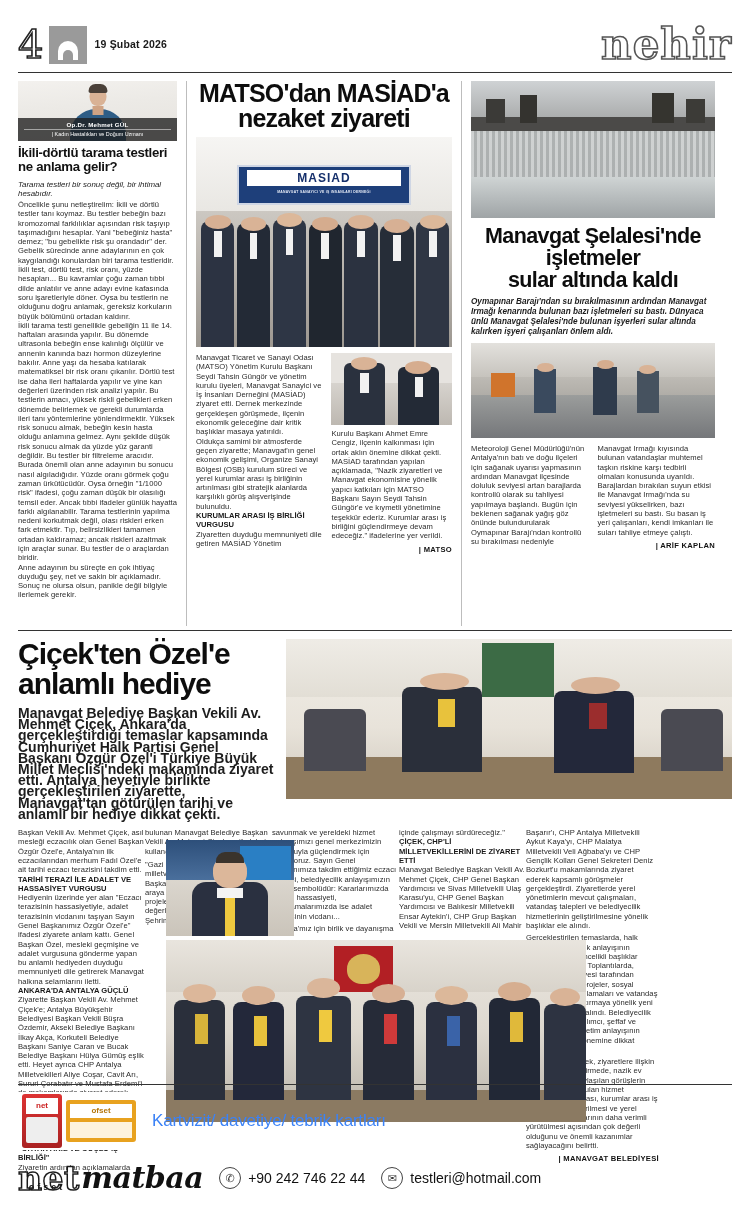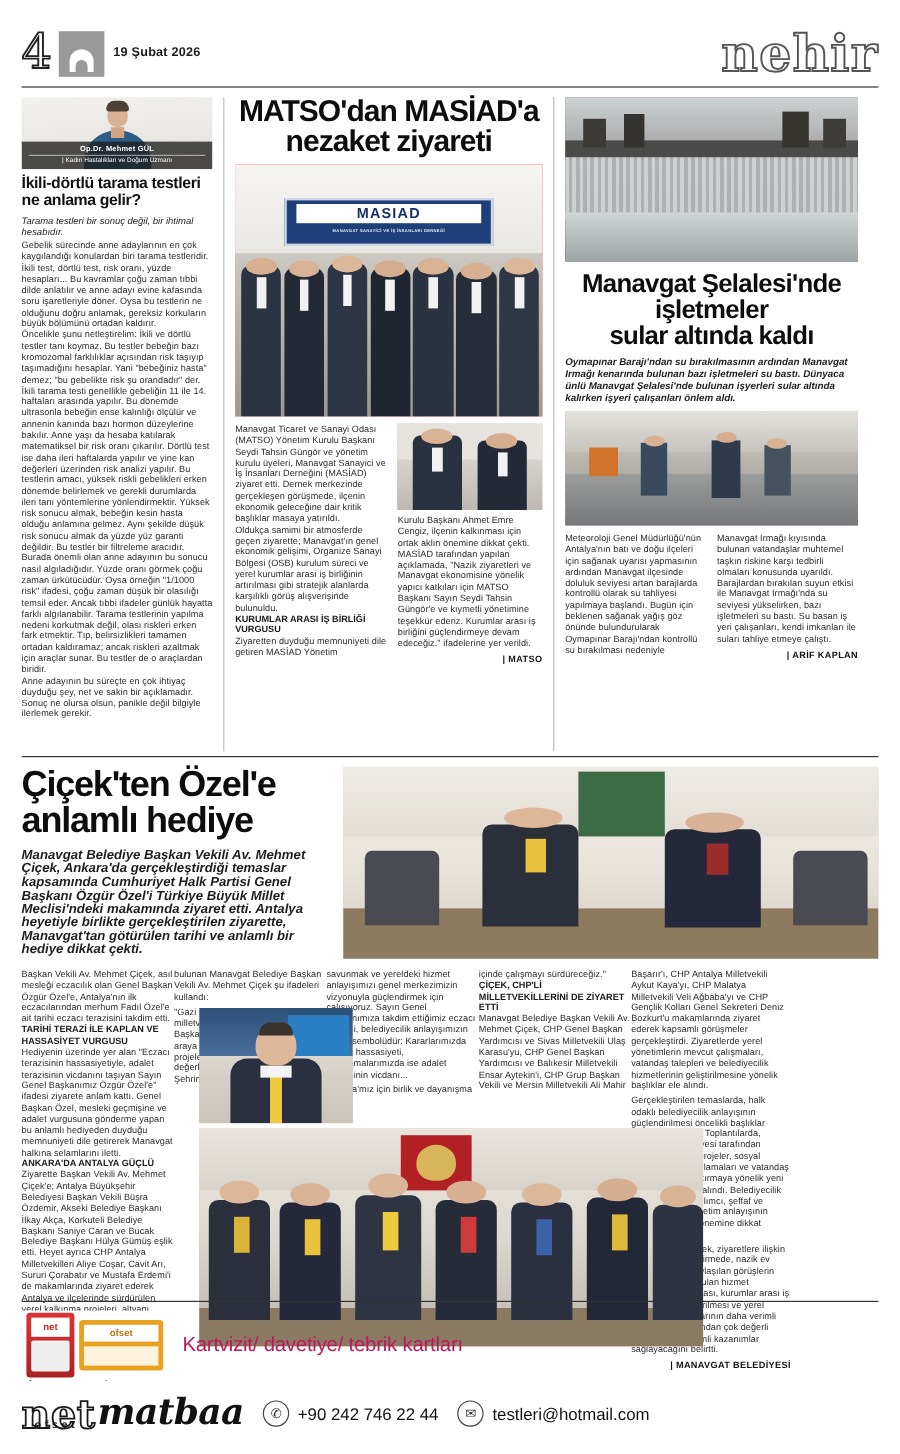--- a/index.html
+++ b/index.html
@@ -74,21 +74,21 @@
   }
   .doc-lead { font-size:7.9px; font-weight:400; font-style:italic; line-height:9.6px; color:#1c1c1c; margin-bottom:1px;}
 
   
   .matso-col { width:275px; padding:0 9px; }
   .matso-head {
     font-size:25px; font-weight:800; line-height:25px;
     letter-spacing:-0.8px; text-align:center; color:#0d0d0d; margin-bottom:6px;
   }
   .matso-lead { font-size:8.2px; font-style:italic; font-weight:600; line-height:10px; color:#1d1d1d; margin-bottom:6px;}
-  .matso-photo { width:100%; height:210px; position:relative; overflow:hidden; background:#ef4444; }
+  .matso-photo { width:100%; height:210px; position:relative; overflow:hidden; background:#ec4899; }
   .matso-cols { display:flex; gap:8px; margin-top:6px; }
   .matso-c1 { width:128px; }
   .matso-c2 { width:121px; }
   .kicker { font-size:7.6px; font-weight:700; line-height:9.3px; color:#1a1a1a;}
   .credit { font-size:7.6px; font-weight:800; text-align:right; margin-top:4px; letter-spacing:0.3px;}
   .mini-photo { width:100%; height:72px; background:#c9c4bd; position:relative; overflow:hidden; margin-bottom:4px;}
 
   
   .flood-col { width:254px; padding-left:9px; }
   .flood-photo-top { width:100%; height:137px; background:#b9b5ae; position:relative; overflow:hidden; }
@@ -102,34 +102,34 @@
   .flood-c { width:50%; }
 
   
   .bottom-wrap { margin-top:8px; }
   .cicek-top { display:flex; gap:10px; }
   .cicek-left { width:258px; }
   .cicek-head {
     font-size:30px; font-weight:800; line-height:30px;
     letter-spacing:-1px; color:#0d0d0d; margin-bottom:9px;
   }
-  .cicek-lead { font-size:11px; font-style:italic; font-weight:600; line-height:11.2px; color:#1d1d1d;}
+  .cicek-lead { font-size:14px; font-weight:600; line-height:11.2px; color:#1d1d1d;}
   .cicek-photo { flex:1; height:160px; background:#cdc8c1; position:relative; overflow:hidden;}
   .cicek-body { display:flex; gap:0; margin-top:8px; }
   .cb-col { width:127px; }
   .cb-col.wide { width:133px; }
 
   
   .ad {
     position:absolute; left:18px; right:18px; bottom:10px;
     height:118px; border-top:1.6px solid #333; padding-top:6px;
   }
   .ad-row1 { display:flex; align-items:center; gap:10px; height:60px;}
   .ad-badge { width:124px; height:58px; position:relative; overflow:hidden;}
-  .ad-text { font-size:17px; font-weight:400; color:#be185d; letter-spacing:-0.2px;}
+  .ad-text { font-size:17px; font-weight:400; color:#3b82f6; letter-spacing:-0.2px;}
   .ad-row2 { display:flex; align-items:center; gap:16px; margin-top:4px; height:46px;}
   .ad-logo { display:flex; align-items:baseline; gap:3px;}
   .net-ofset {
     font-family:"DejaVu Serif", serif; font-size:33px; font-weight:700; line-height:1;
     color:#fff; -webkit-text-stroke:1.5px #1a1a1a; letter-spacing:0.5px;
   }
   .ofset-sub { font-size:9px; font-weight:700; color:#1a1a1a; letter-spacing:3px; margin-left:-54px; }
   .matbaa {
     font-family:"DejaVu Serif", serif; font-style:italic; font-size:30px; font-weight:700;
     color:#111; letter-spacing:-0.5px; line-height:1;
@@ -169,22 +169,22 @@
           <div class="doc-hair"></div>
           <div class="doc-nameplate">
             <div class="doc-name">Op.Dr. Mehmet GÜL</div>
             <div class="doc-title">| Kadın Hastalıkları ve Doğum Uzmanı</div>
           </div>
         </div>
       </div>
       <div class="doc-headline">İkili-dörtlü tarama testleri ne anlama gelir?</div>
       <div class="doc-lead">Tarama testleri bir sonuç değil, bir ihtimal hesabıdır.</div>
       <div class="body-txt">
+        <p>Öncelikle şunu netleştirelim: İkili ve dörtlü testler tanı koymaz. Bu testler bebeğin bazı kromozomal farklılıklar açısından risk taşıyıp taşımadığını hesaplar. Yani "bebeğiniz hasta" demez; "bu gebelikte risk şu orandadır" der.</p>
         <p>Gebelik sürecinde anne adaylarının en çok kaygılandığı konulardan biri tarama testleridir. İkili test, dörtlü test, risk oranı, yüzde hesapları... Bu kavramlar çoğu zaman tıbbi dilde anlatılır ve anne adayı evine kafasında soru işaretleriyle döner. Oysa bu testlerin ne olduğunu doğru anlamak, gereksiz korkuların büyük bölümünü ortadan kaldırır.</p>
-        <p>Öncelikle şunu netleştirelim: İkili ve dörtlü testler tanı koymaz. Bu testler bebeğin bazı kromozomal farklılıklar açısından risk taşıyıp taşımadığını hesaplar. Yani "bebeğiniz hasta" demez; "bu gebelikte risk şu orandadır" der.</p>
         <p>İkili tarama testi genellikle gebeliğin 11 ile 14. haftaları arasında yapılır. Bu dönemde ultrasonla bebeğin ense kalınlığı ölçülür ve annenin kanında bazı hormon düzeylerine bakılır. Anne yaşı da hesaba katılarak matematiksel bir risk oranı çıkarılır. Dörtlü test ise daha ileri haftalarda yapılır ve yine kan değerleri üzerinden risk analizi yapılır. Bu testlerin amacı, yüksek riskli gebelikleri erken dönemde belirlemek ve gerekli durumlarda ileri tanı yöntemlerine yönlendirmektir. Yüksek risk sonucu almak, bebeğin kesin hasta olduğu anlamına gelmez. Aynı şekilde düşük risk sonucu almak da yüzde yüz garanti değildir. Bu testler bir filtreleme aracıdır.</p>
         <p>Burada önemli olan anne adayının bu sonucu nasıl algıladığıdır. Yüzde oranı görmek çoğu zaman ürkütücüdür. Oysa örneğin "1/1000 risk" ifadesi, çoğu zaman düşük bir olasılığı temsil eder. Ancak tıbbi ifadeler günlük hayatta farklı algılanabilir. Tarama testlerinin yapılma nedeni korkutmak değil, olası riskleri erken fark etmektir. Tıp, belirsizlikleri tamamen ortadan kaldıramaz; ancak riskleri azaltmak için araçlar sunar. Bu testler de o araçlardan biridir.</p>
         <p>Anne adayının bu süreçte en çok ihtiyaç duyduğu şey, net ve sakin bir açıklamadır. Sonuç ne olursa olsun, panikle değil bilgiyle ilerlemek gerekir.</p>
       </div>
     </div>
 
     <div class="matso-col col-rule-l">
       <div class="matso-head">
         <div>MATSO'dan MASİAD'a</div>
         <div>nezaket ziyareti</div>
@@ -312,21 +312,21 @@
         <div class="ph" style="left:68%;top:64px;width:4%;height:26px;background:#9b2d2d;"></div>
         <div class="ph" style="left:4%;top:70px;width:14%;height:62px;background:#4a4a52;border-radius:6px 6px 0 0;"></div>
         <div class="ph" style="left:84%;top:70px;width:14%;height:62px;background:#4a4a52;border-radius:6px 6px 0 0;"></div>
       </div>
     </div>
 
     <div class="cicek-body">
 
       <div class="cb-col">
         <div class="body-txt">Başkan Vekili Av. Mehmet Çiçek, asıl mesleği eczacılık olan Genel Başkan Özgür Özel'e, Antalya'nın ilk eczacılarından merhum Fadıl Özel'e ait tarihi eczacı terazisini takdim etti.</div>
-        <div class="kicker">TARİHİ TERAZİ İLE KAPLAN VE HASSASİYET VURGUSU</div>
+        <div class="kicker">TARİHİ TERAZİ İLE ADALET VE HASSASİYET VURGUSU</div>
         <div class="body-txt">Hediyenin üzerinde yer alan "Eczacı terazisinin hassasiyetiyle, adalet terazisinin vicdanını taşıyan Sayın Genel Başkanımız Özgür Özel'e" ifadesi ziyarete anlam kattı. Genel Başkan Özel, mesleki geçmişine ve adalet vurgusuna gönderme yapan bu anlamlı hediyeden duyduğu memnuniyeti dile getirerek Manavgat halkına selamlarını iletti.</div>
         <div class="kicker">ANKARA'DA ANTALYA GÜÇLÜ</div>
         <div class="body-txt">Ziyarette Başkan Vekili Av. Mehmet Çiçek'e; Antalya Büyükşehir Belediyesi Başkan Vekili Büşra Özdemir, Akseki Belediye Başkanı İlkay Akça, Korkuteli Belediye Başkanı Saniye Caran ve Bucak Belediye Başkanı Hülya Gümüş eşlik etti. Heyet ayrıca CHP Antalya Milletvekilleri Aliye Coşar, Cavit Arı, Sururi Çorabatır ve Mustafa Erdemi'i de makamlarında ziyaret ederek Antalya ve ilçelerinde sürdürülen yerel kalkınma projeleri, altyapı çalışmaları ve sosyal belediyecilik vizyonu üzerine görüş alışverişinde bulundu.</div>
         <div class="kicker">"ORTAK AKIL VE GÜÇLÜ İŞ BİRLİĞİ"</div>
         <div class="body-txt">Ziyaretin ardından açıklamalarda</div>
       </div>
 
       <div class="cb-col">
         <div class="body-txt">bulunan Manavgat Belediye Başkan Vekili Av. Mehmet Çiçek şu ifadeleri kullandı:</div>
         <div class="body-txt" style="margin-top:4px;">"Gazi Meclisimizde hem milletvekillerimizle hem de Genel Başkanımız Sayın Özgür Özel ile araya gelerek Manavgat'ımızın projelerini ve geleceğini değerlendirme fırsatı bulduk. Şehrimizin haklarını her platformda</div>

